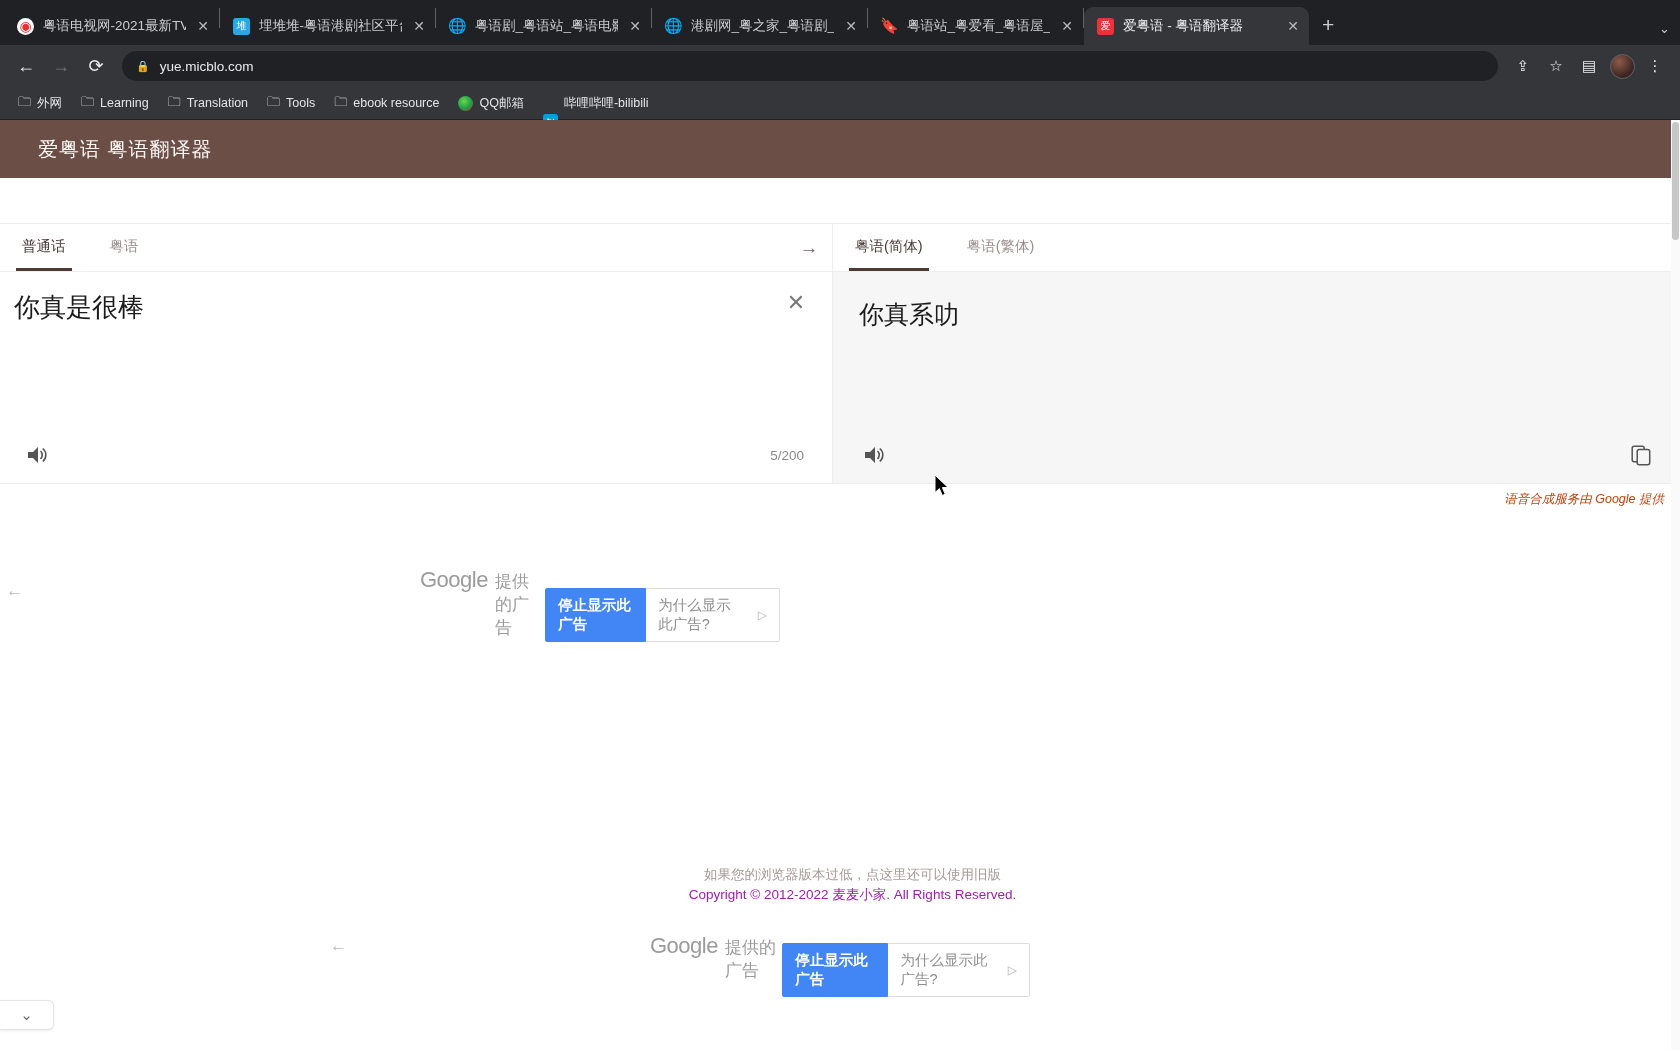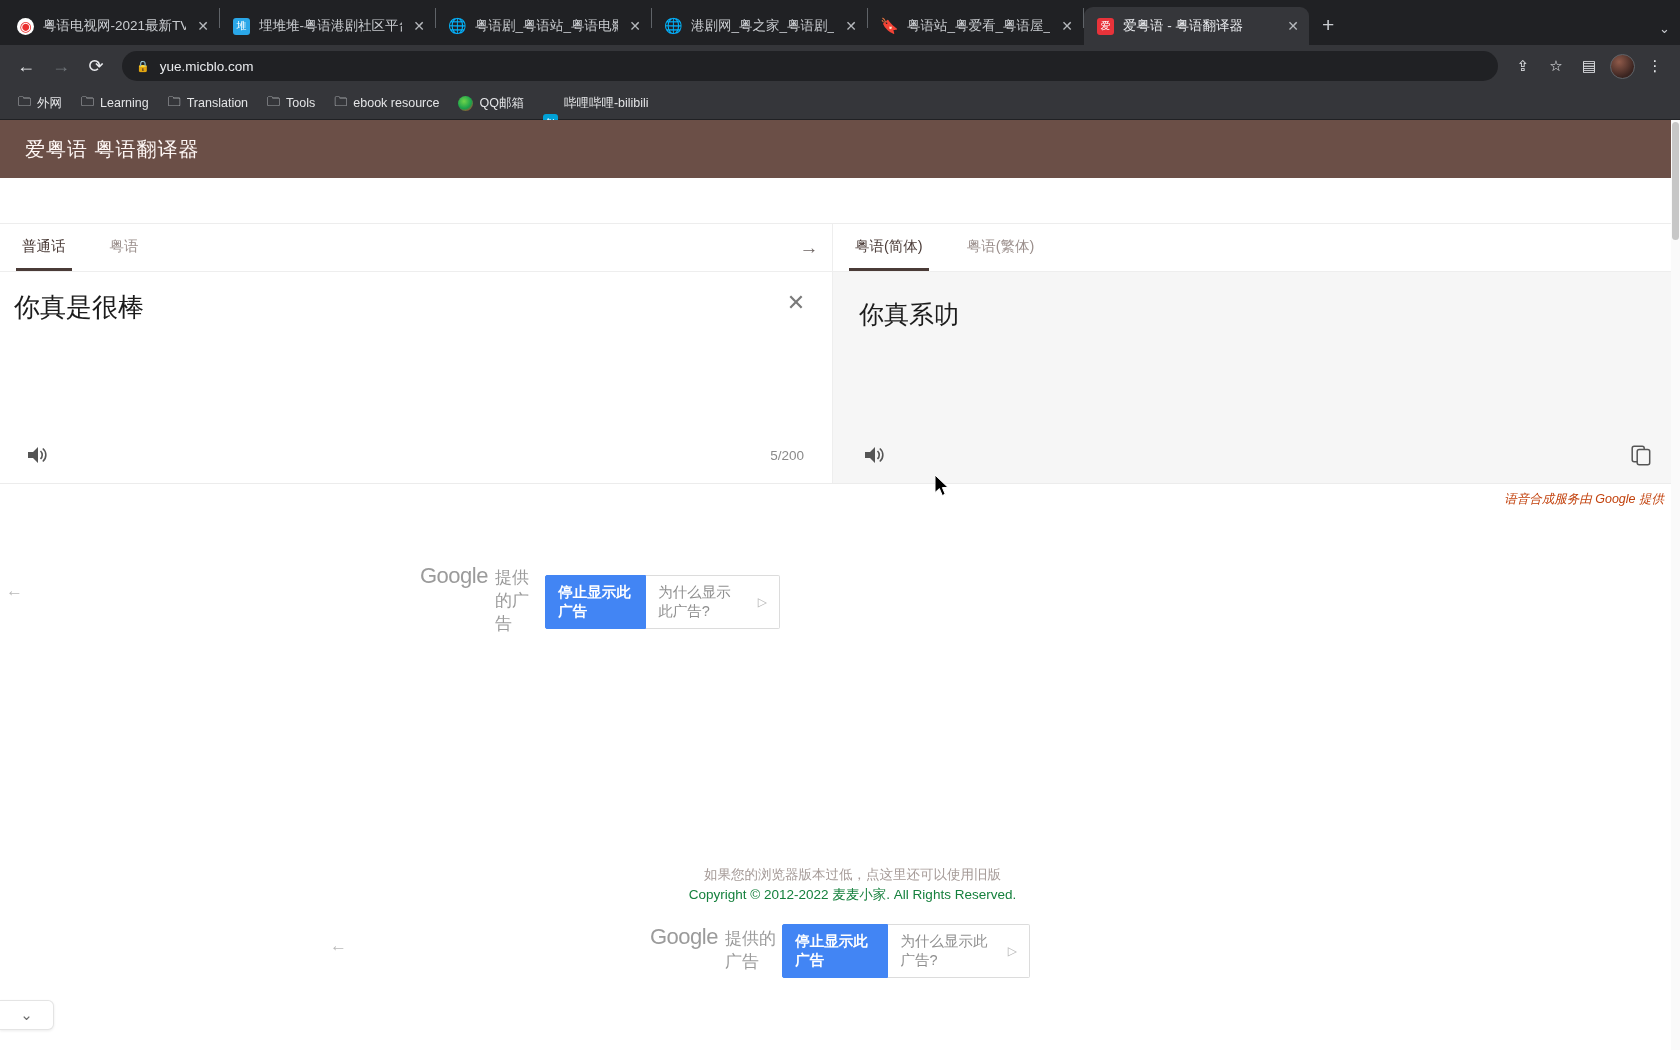--- a/index.html
+++ b/index.html
@@ -62,21 +62,21 @@
         color: #e3e4e6; font-size: 12.5px; border-radius: 4px; white-space: nowrap; }
   .bm-folder { color: #dfe1e5; font-size: 13px; }
   .bm-qq { width: 15px; height: 15px; border-radius: 50%;
            background: radial-gradient(circle at 40% 35%, #6fd44a, #1aa14b 55%, #d93025 90%); }
   .bm-bili { width: 15px; height: 15px; border-radius: 3px; background: #00a1d6;
              display:flex; align-items:center; justify-content:center; color:#fff; font-size:9px;margin-top:36px; }
 
   
   .viewport { flex: 1 1 auto; background: #fff; position: relative; overflow: hidden; }
 
-  .site-header { height: 58px; background: #6b4f47; display: flex; align-items: center; padding-left: 25px; }
+  .site-header { height: 58px; background: #6b4f47; display: flex; align-items: center; padding-left: 38px; }
   .site-title { color: #fdf6f4; font-size: 20px; letter-spacing: 1px; }
 
   .gap-white { height: 45px; background: #fff; }
 
   .lang-bar {
     height: 48px; display: flex; align-items: stretch;
     border-top: 1px solid #ededed; background: #fff;
   }
   .lang-left { width: 833px; display: flex; align-items: stretch; border-right: 1px solid #eeeeee; text-align: center; }
   .lang-right { flex: 1 1 auto; display: flex; align-items: stretch; }
@@ -112,35 +112,35 @@
 
   .attrib-row { height: 32px; border-top: 1px solid #ececec; display: flex; align-items: center;
                 justify-content: flex-end; padding-right: 16px; background: #fff; }
   .attrib { font-size: 12.5px; color: #c2410c; font-style: italic; }
 
   
   .ad-block { position: relative; }
   .ad-inner { display: flex; flex-direction: row; align-items: center; }
   .ad-head { font-size: 17px; color: #9b9b9b; display: flex; align-items: baseline; gap: 7px; }
   .g-word { font-size: 22px; color: #9b9b9b; letter-spacing: -0.5px; }
-  .ad-btns { display: flex; margin-top: 6px; justify-content: flex-end; }
+  .ad-btns { display: flex; margin-top: 25px; justify-content: flex-end; }
   .ad-stop {
     background: #4285f4; color: #fff; font-size: 14.5px;
     padding: 7px 12px; border: 1px solid #4285f4; border-radius: 2px 0 0 2px; font-weight: 600;
   }
   .ad-why {
     background: #fff; color: #8f8f8f; font-size: 14.5px;
     padding: 7px 12px; border: 1px solid #dcdcdc; border-left: none;
     border-radius: 0 2px 2px 0; display: flex; align-items: center; gap: 14px;
   }
   .play-tri { color: #b4b4b4; font-size: 12px; }
   .ad-left-arrow { position: absolute; color: #b9b9b9; font-size: 17px; }
 
   .footer-text { text-align: center; color: #a59a97; font-size: 13.5px; line-height: 1.45; padding-left: 25px; }
-  .footer-text .cc { color: #15803d; }
+  .footer-text .cc { color: #a21caf; }
 
   .collapse-tab {
     position: absolute; left: 0; width: 54px; height: 30px;
     background: #fff; border: 1px solid #e4e4e4; border-left: none;
     border-radius: 0 6px 6px 0; display: flex; align-items: center; justify-content: center;
     color: #6b6b6b; font-size: 15px; box-shadow: 0 1px 3px rgba(0,0,0,.08);
   }
 
   .cursor { position: absolute; width: 0; height: 0; pointer-events: none; }
   .cursor svg { display: block; }

